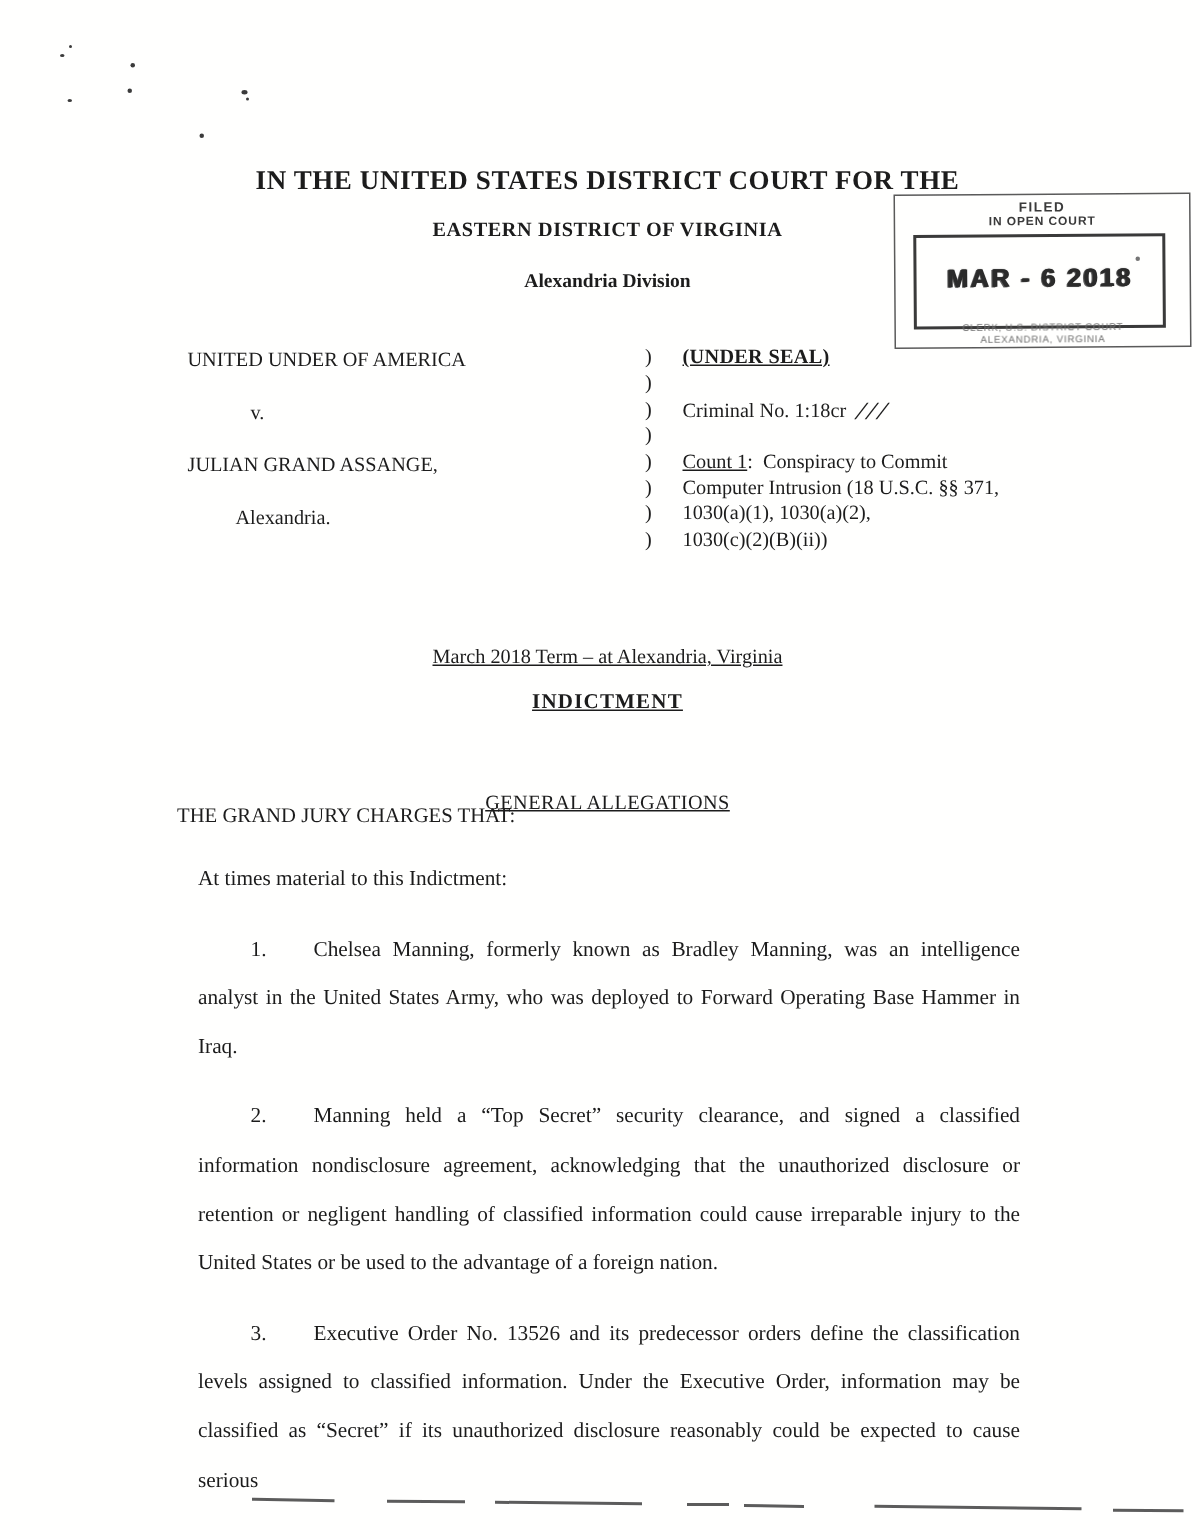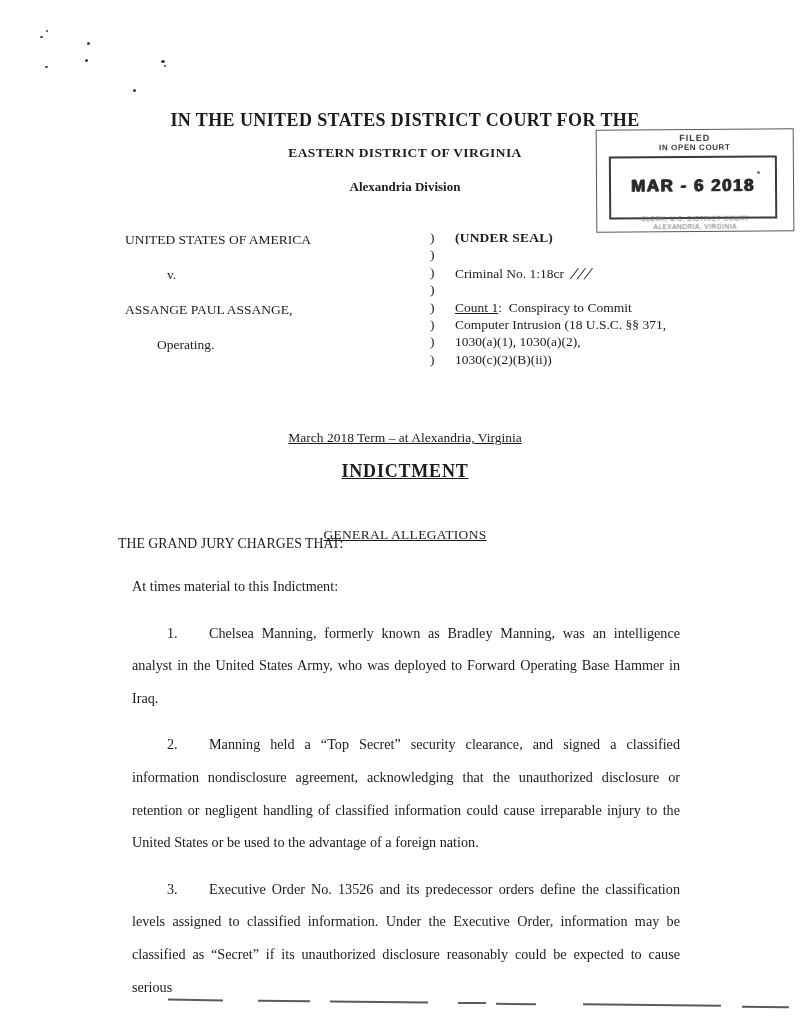--- a/index.html
+++ b/index.html
@@ -46,32 +46,32 @@
              font-size:13.5px; line-height:17.4px; }
   .cap-item { position:absolute; white-space:nowrap; }
   .cap-plaintiff { left:0;  top:2px; }
   .cap-v         { left:42px; top:37px; }
   .cap-name      { left:0;  top:72px; }
   .cap-def       { left:32px; top:107px; }
   .cap-parens { position:absolute; left:305px; top:0; }
   .cap-parens span { display:block; height:17.4px; }
   .cap-right  { position:absolute; left:330px; top:0; width:245px; }
   .crow { height:17.4px; white-space:nowrap; }
-  .useal { font-weight:bold; letter-spacing:0.2px; }
+  .useal { font-weight:bold; text-decoration:underline; letter-spacing:0.2px; }
   .count-u { text-decoration:underline; }
   .pre { white-space:pre-wrap; }
   .handwritten {
     display:inline-block; font-style:italic; font-size:16.5px; letter-spacing:2.5px;
     transform:skewX(-14deg) translateY(1px); margin-left:8px; font-weight:bold;
   }
 
   
   .termline   { top:430px; font-size:13.5px; }
   .termline span { text-decoration:underline; }
-  .indict     { top:461px; font-size:18px; font-weight:bold; letter-spacing:0.8px; }
+  .indict     { top:461px; font-size:14px; font-weight:bold; letter-spacing:0.8px; }
   .indict span { text-decoration:underline; }
   .grandjury  { position:absolute; left:118px; top:494px; font-size:13.8px;margin-top:42px; }
   .genalleg   { top:527px; font-size:13.5px; }
   .genalleg span { text-decoration:underline; letter-spacing:0.3px;margin-top:44px; }
 
   
   .body-text {
     position:absolute; left:118px; top:556px; width:576px;
     font-size:14.2px; line-height:32.6px; text-align:justify; color:#1b1b1b;
   }
@@ -107,24 +107,24 @@
     <div class="stamp-inner">
       <div class="stamp-date">MAR - 6 2018</div>
     </div>
     <div class="stamp-clerk">
       <div>CLERK, U.S. DISTRICT COURT</div>
       <div>ALEXANDRIA, VIRGINIA</div>
     </div>
   </div>
 
   <div class="caption">
-    <div class="cap-item cap-plaintiff">UNITED STATES OF AMERICA</div>
+    <div class="cap-item cap-plaintiff">UNITED UNDER OF AMERICA</div>
     <div class="cap-item cap-v">v.</div>
-    <div class="cap-item cap-name">ASSANGE PAUL ASSANGE,</div>
-    <div class="cap-item cap-def">Operating.</div>
+    <div class="cap-item cap-name">JULIAN GRAND ASSANGE,</div>
+    <div class="cap-item cap-def">Alexandria.</div>
 
     <div class="cap-parens">
       <span>)</span>
       <span>)</span>
       <span>)</span>
       <span>)</span>
       <span>)</span>
       <span>)</span>
       <span>)</span>
       <span>)</span>

